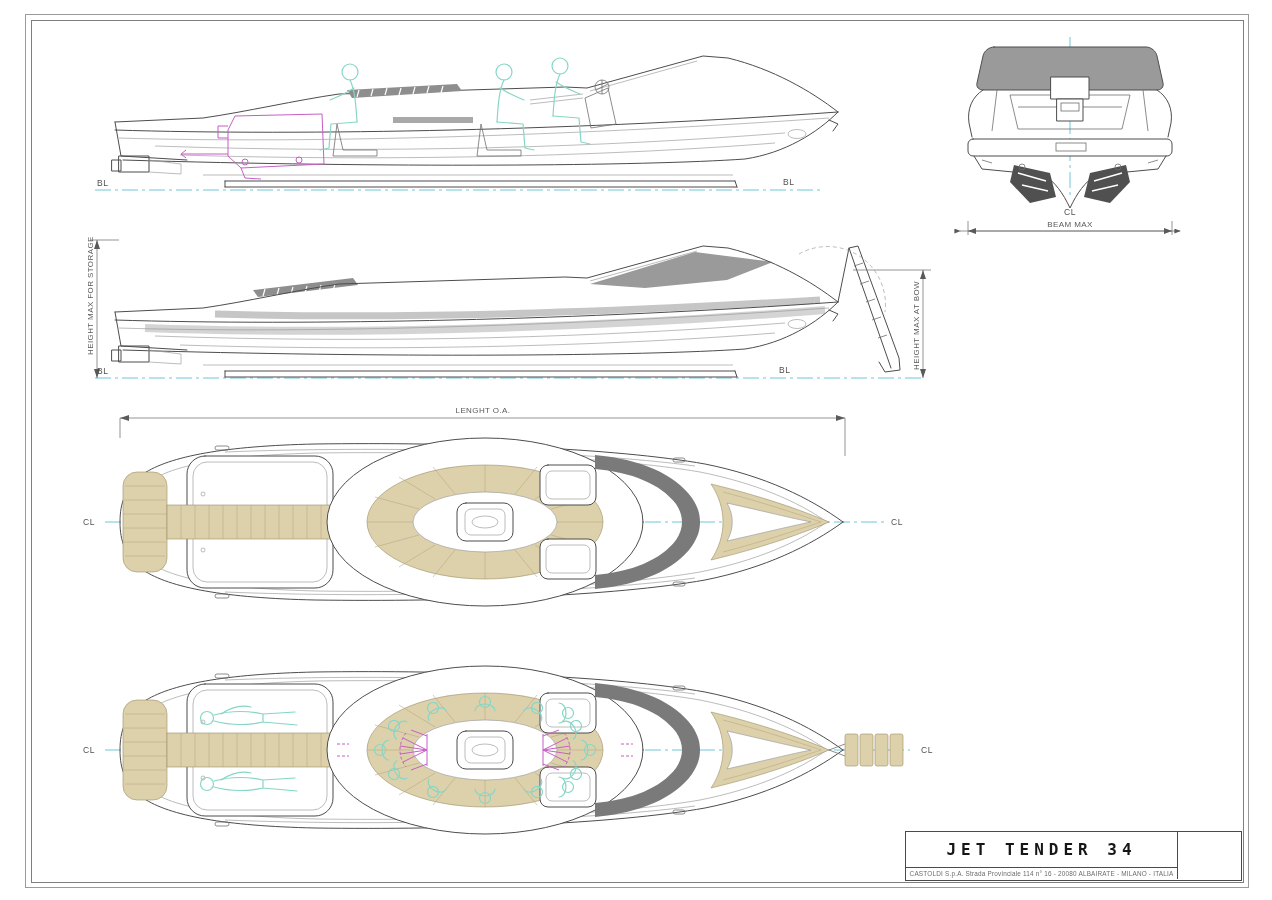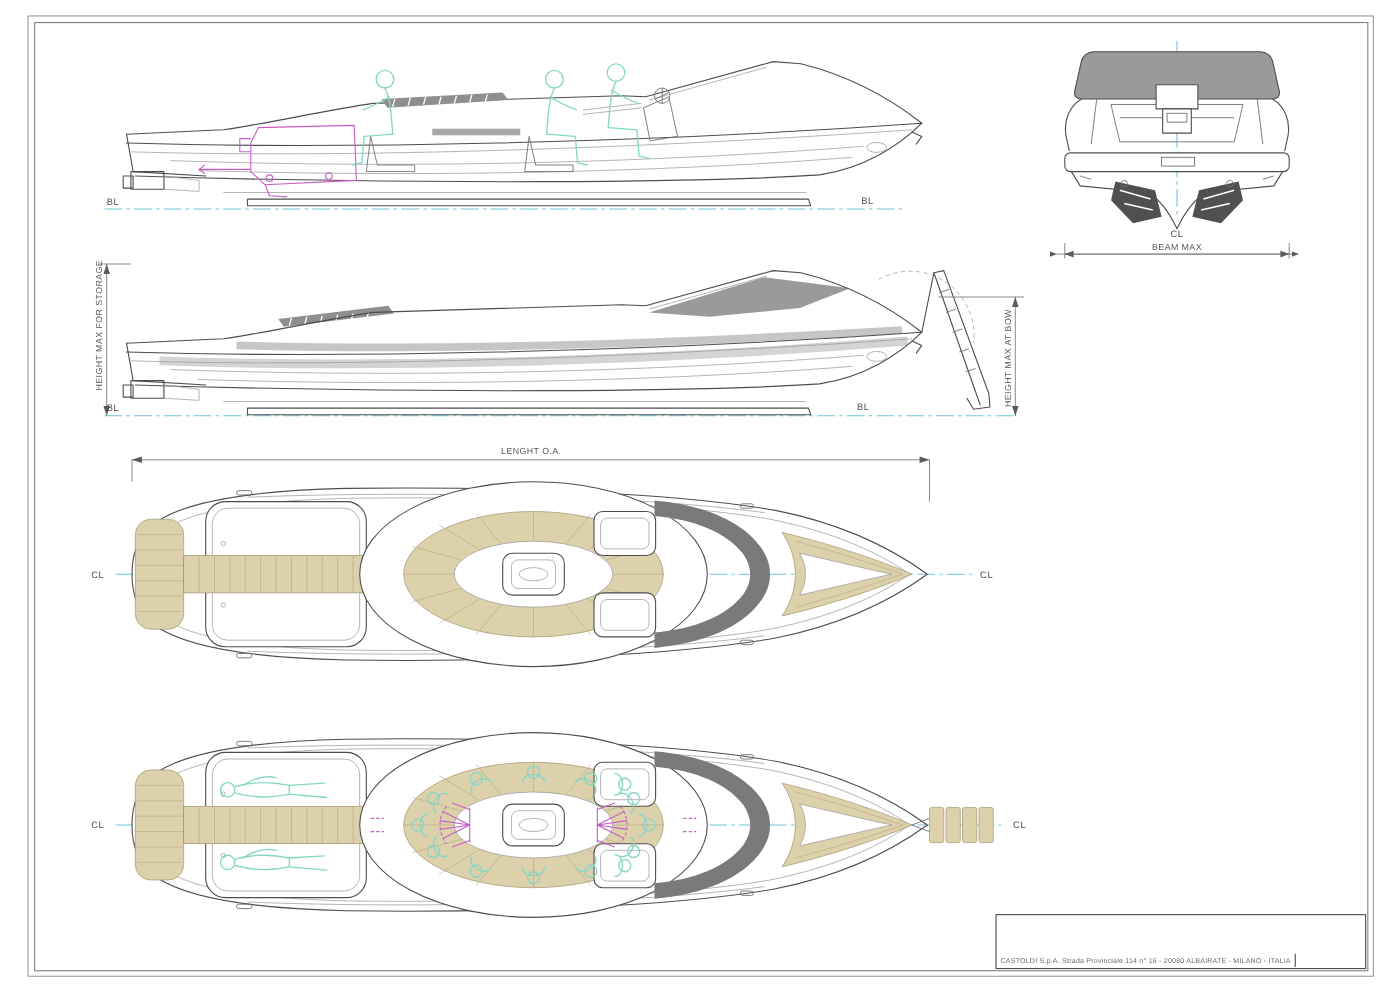--- a/index.html
+++ b/index.html
@@ -298,16 +298,17 @@
       <use href="#person-top" xlink:href="#person-top" transform="translate(462,68) rotate(30)"></use>
       <use href="#person-top" xlink:href="#person-top" transform="translate(501,86) rotate(60)"></use>
       <use href="#person-top" xlink:href="#person-top" transform="translate(493,73) rotate(90)"></use>
       <use href="#person-top" xlink:href="#person-top" transform="translate(493,147) rotate(90)"></use>
     </g>
     <text class="lbl" x="8" y="113">CL</text>
     <text class="lbl" x="846" y="113">CL</text>
   </svg>
 
   <div class="titleblock">
+    <div class="tb-title">JET TENDER 34</div>
     <div class="tb-addr">CASTOLDI S.p.A. Strada Provinciale 114 n° 16 - 20080 ALBAIRATE - MILANO - ITALIA</div>
     <div class="tb-cell"></div>
   </div>
 </div>
 
 </body></html>

